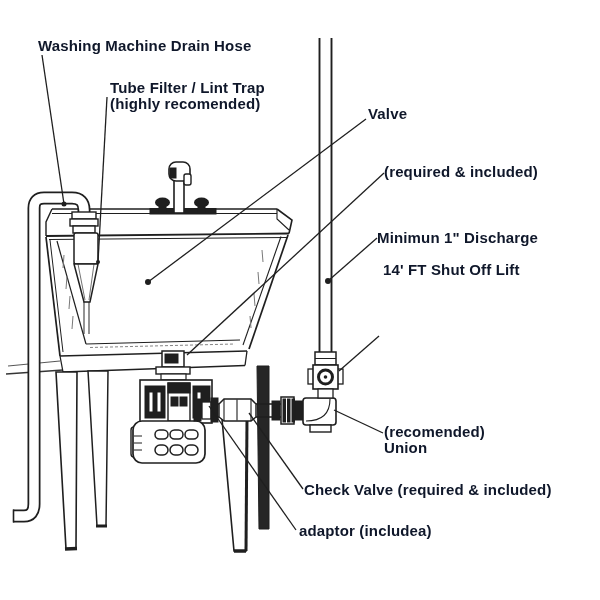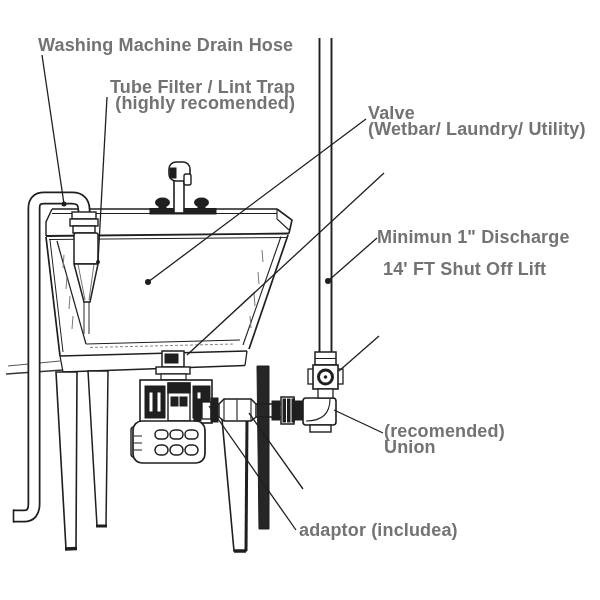--- a/index.html
+++ b/index.html
@@ -2,21 +2,21 @@
 <html><head>
 <meta charset="utf-8">
 <style>
   html,body{margin:0;padding:0;background:#fff;}
   #stage{
     position:relative;width:600px;height:600px;background:#ffffff;overflow:hidden;
     font-family:"Liberation Sans","DejaVu Sans",sans-serif;
   }
   #artwork{position:absolute;left:0;top:0;}
   .lbl{
-    position:absolute;color:#737373;font-size:18px;font-weight:600;
+    position:absolute;color:#0f172a;font-size:15px;font-weight:600;
     line-height:15.5px;letter-spacing:0.15px;white-space:nowrap;
   }
   .lbl span{display:block;}
 </style>
 </head>
 <body>
 
 <div id="stage">
 
   <svg id="artwork" width="600" height="600" viewBox="0 0 600 600" fill="none" stroke="#1f1f1f" stroke-linecap="butt">
@@ -185,45 +185,48 @@
       <path d="M383,433 L334,410"></path>
       <path d="M303,489 L249,413"></path>
       <path d="M296,530 L209,406"></path>
     </g>
   </svg>
 
   <div class="lbl" style="left:38px;top:38px;">
     <span>Washing Machine Drain Hose</span>
   </div>
 
-  <div class="lbl" style="left:110px;top:80px;text-align:right;">
+  <div class="lbl" style="left:110px;top:80px;">
     <span>Tube Filter / Lint Trap</span>
     <span>(highly recomended)</span>
   </div>
 
   <div class="lbl" style="left:368px;top:106px;">
     <span>Valve</span>
-    <span>(Wetbar/ Laundry/ Utility)</span>
   </div>
 
   <div class="lbl" style="left:384px;top:164px;">
+    <span>(required &amp; included)</span>
   </div>
 
   <div class="lbl" style="left:377px;top:230px;">
     <span>Minimun 1" Discharge</span>
   </div>
 
   <div class="lbl" style="left:383px;top:262px;">
     <span>14' FT Shut Off Lift</span>
   </div>
 
 
   <div class="lbl" style="left:384px;top:424px;">
     <span>(recomended)</span>
     <span>Union</span>
   </div>
 
+  <div class="lbl" style="left:304px;top:482px;">
+    <span>Check Valve (required &amp; included)</span>
+  </div>
 
   <div class="lbl" style="left:299px;top:523px;">
     <span>adaptor (includea)</span>
   </div>
 
 </div>
 
 </body></html>

